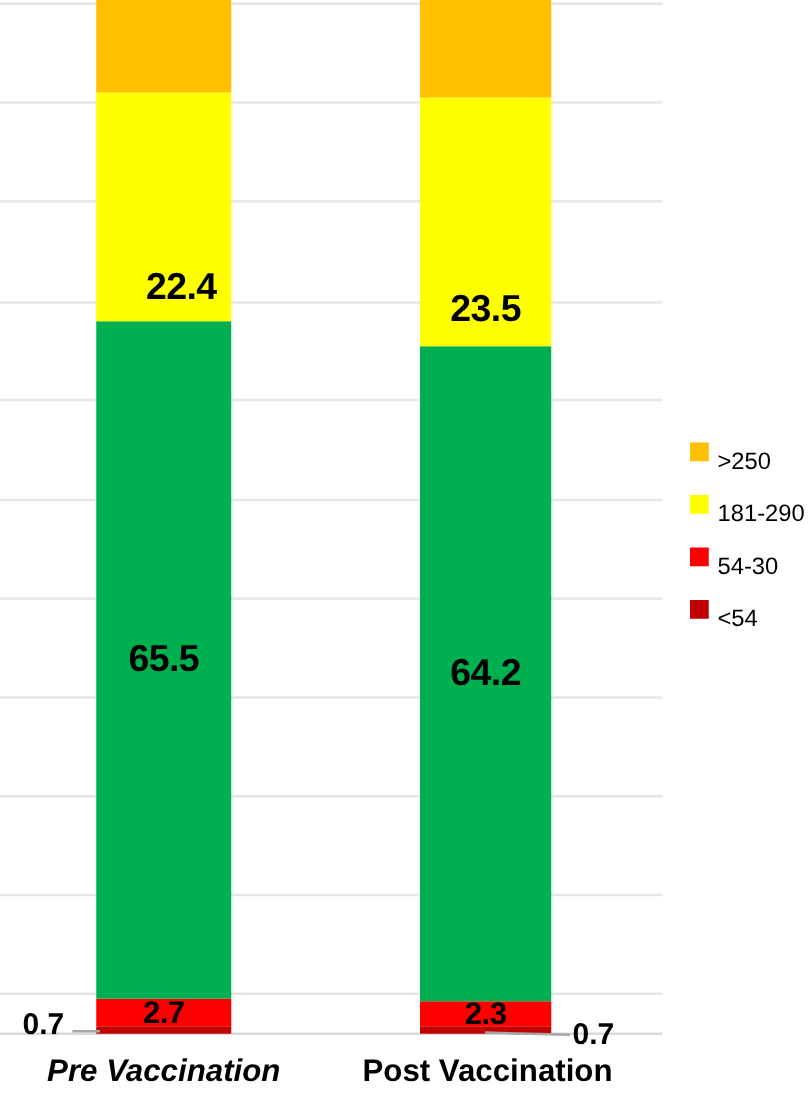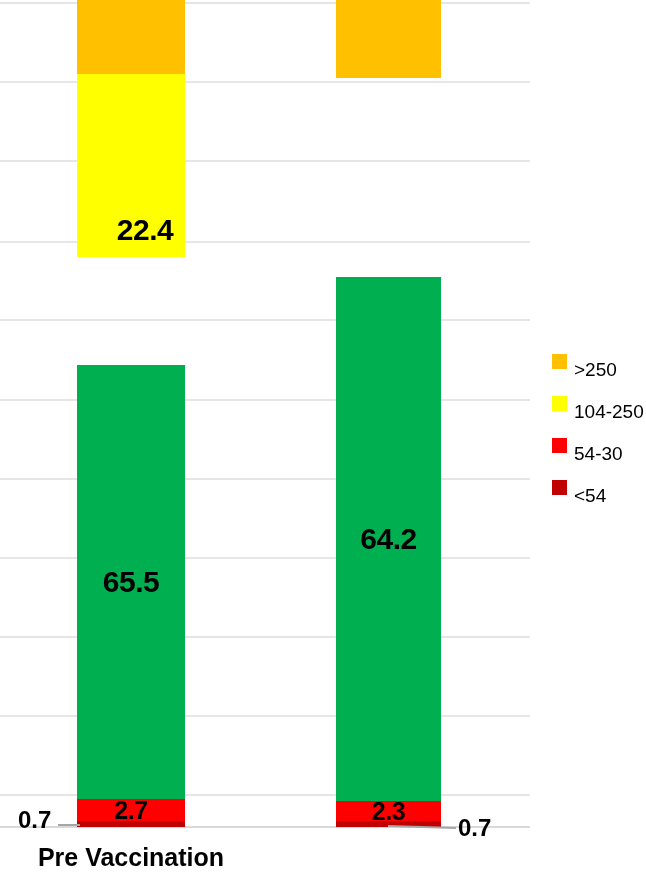--- a/index.html
+++ b/index.html
@@ -156,21 +156,21 @@
   </div>
 
   <div class="bar" style="left:77px; width:108px; height:886px;">
 
     <div class="seg" style="bottom:0px; height:6px; background:#C00000;"></div>
 
     <div class="seg" style="bottom:6px; height:22px; background:#FF0000;">
       <span class="seg-label small">2.7</span>
     </div>
 
-    <div class="seg" style="bottom:28px; height:434px; background:#00B050;">
+    <div class="seg" style="bottom:28px; height:542px; background:#00B050;">
       <span class="seg-label">65.5</span>
     </div>
 
     <div class="seg" style="bottom:570px; height:183px; background:#FFFF00;">
       <span class="seg-label" style="position:absolute; bottom:12px;margin-left:28px;">22.4</span>
     </div>
 
     <div class="seg" style="bottom:753px; height:133px; background:#FFC000;">
       
     </div>
@@ -181,44 +181,48 @@
     <div class="seg" style="bottom:0px; height:6px; background:#C00000;"></div>
 
     <div class="seg" style="bottom:6px; height:20px; background:#FF0000;">
       <span class="seg-label small">2.3</span>
     </div>
 
     <div class="seg" style="bottom:26px; height:524px; background:#00B050;">
       <span class="seg-label">64.2</span>
     </div>
 
+    <div class="seg" style="bottom:550px; height:199px; background:#FFFF00;">
+      <span class="seg-label" style="position:absolute; bottom:14px;">23.5</span>
+    </div>
 
     <div class="seg" style="bottom:749px; height:137px; background:#FFC000;">
       
     </div>
   </div>
 
   <div class="callout" style="left:18px; top:808px;">0.7</div>
   <div class="leader" style="left:58px; top:824px; width:22px;"></div>
 
   <div class="callout" style="left:458px; top:816px;">0.7</div>
   <div class="leader" style="left:388px; top:825px; width:68px; transform:rotate(1.6deg); transform-origin:left center;"></div>
 
-  <div class="cat-label" style="left:17px; width:228px;">Pre Vaccination</div>
+  <div class="cat-label" style="left:17px; width:228px;font-style:italic;">Pre Vaccination</div>
+  <div class="cat-label" style="left:274px; width:232px;">Post Vaccination</div>
 
   <div class="legend">
 
     <div class="legend-item">
       <span class="legend-swatch" style="background:#FFC000;"></span>
       <span class="legend-text">&gt;250</span>
     </div>
 
     <div class="legend-item">
       <span class="legend-swatch" style="background:#FFFF00;"></span>
-      <span class="legend-text">104-250</span>
+      <span class="legend-text">181-290</span>
     </div>
 
 
     <div class="legend-item">
       <span class="legend-swatch" style="background:#FF0000;"></span>
       <span class="legend-text">54-30</span>
     </div>
 
     <div class="legend-item">
       <span class="legend-swatch" style="background:#C00000;"></span>

